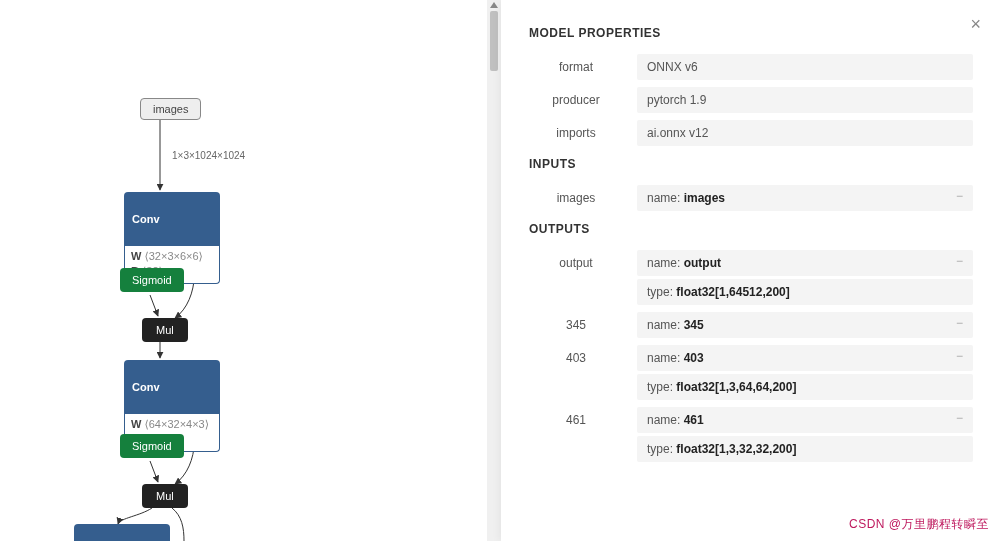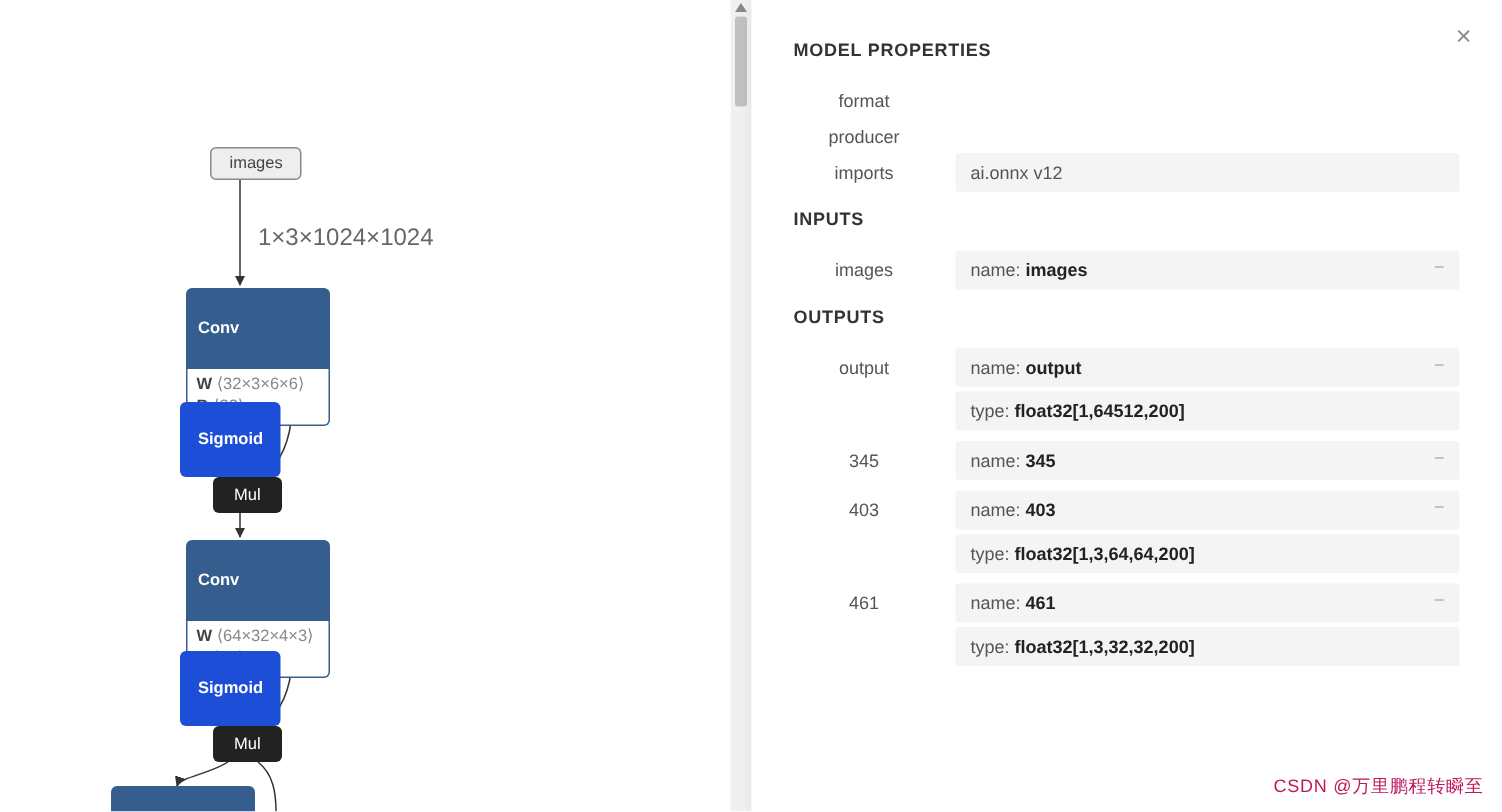--- a/index.html
+++ b/index.html
@@ -21,23 +21,23 @@
 .prop-box b { color: #222; font-weight: 600; }
 .watermark { position: absolute; bottom: 8px; right: 12px; color: #be185d; font-size: 12px; letter-spacing: .5px; margin-left: 21px; }
 
 
 .node { position: absolute; border-radius: 4px; font-size: 11px; }
 .node-input { border: 1px solid #888; background: #eee; padding: 4px 12px; color: #444; }
 .node-conv { width: 96px; }
 .node-conv .hdr { background: #355e8e; color: #fff; padding: 21px 8px; border-top-left-radius: 4px; border-top-right-radius: 4px; font-weight: 600; }
 .node-conv .body { background: #fff; border: 1px solid #355e8e; border-top: none; padding: 3px 6px; border-bottom-left-radius: 4px; border-bottom-right-radius: 4px; font-size: 11px; color: #444; line-height: 1.4; }
 .node-conv .body .thin { color: #888; }
-.node-sigmoid { background: #1d4ed8; color: #fff; padding: 19px 12px; border-radius: 4px; font-weight: 700; }
+.node-sigmoid { background: #15803d; color: #fff; padding: 6px 12px; border-radius: 4px; font-weight: 400; }
 .node-mul { background: #222; color: #fff; padding: 6px 14px; border-radius: 4px; font-weight: 400; }
-.edge-label { position: absolute; font-size: 16px; color: #666; }
+.edge-label { position: absolute; font-size: 10px; color: #666; }
 svg.edges { position: absolute; top: 0; left: 0; pointer-events: none; }
 </style>
 </head>
 <body>
 
 <div class="main">
   <div class="canvas">
 
     <svg class="edges" width="487" height="541">
       <defs>
@@ -115,23 +115,29 @@
     <div class="scroll-thumb"></div>
   </div>
 
   <div class="panel">
     <span class="close">×</span>
 
     <h2>MODEL PROPERTIES</h2>
 
     <div class="prop-row">
       <div class="prop-label">format</div>
+      <div class="prop-values">
+          <div class="prop-box">ONNX v6</div>
+        </div>
     </div>
     <div class="prop-row">
       <div class="prop-label">producer</div>
+      <div class="prop-values">
+          <div class="prop-box">pytorch 1.9</div>
+        </div>
     </div>
     <div class="prop-row">
       <div class="prop-label">imports</div>
       <div class="prop-values">
           <div class="prop-box">ai.onnx v12</div>
         </div>
     </div>
 
     <h2>INPUTS</h2>
 

